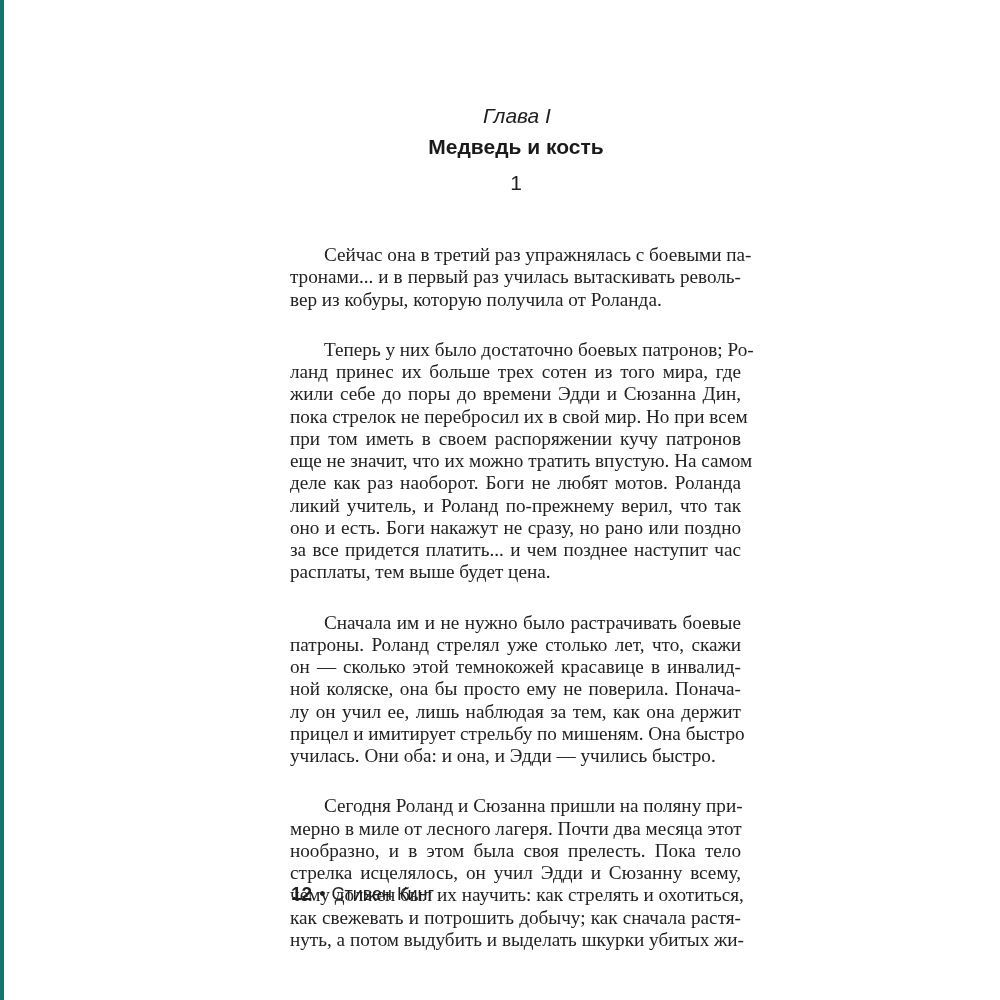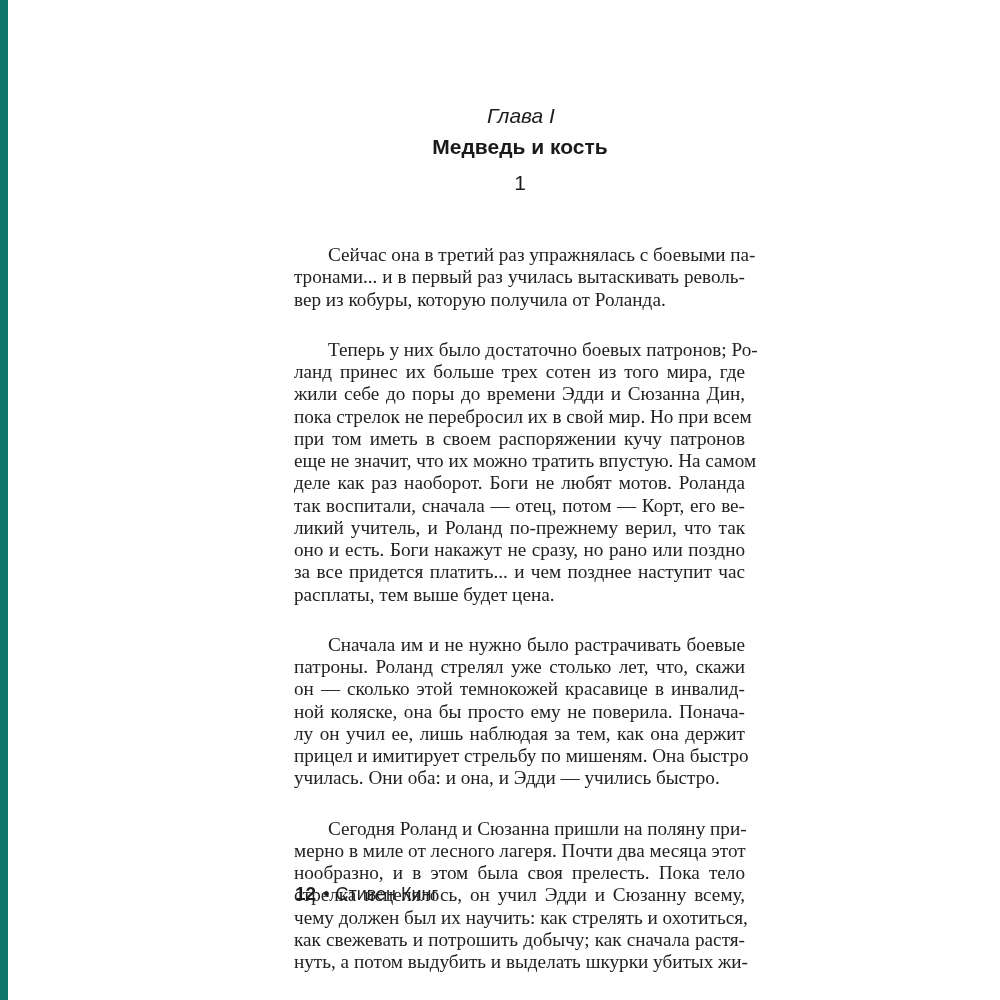--- a/index.html
+++ b/index.html
@@ -11,21 +11,21 @@
       width: 1000px;
       height: 1000px;
       position: relative;
       overflow: hidden;
     }
     .page {
       position: absolute;
       left: 0; top: 0;
       width: 1000px; height: 1000px;
       background: #ffffff;
-      border-left: 8px solid #0f766e;
+      border-left: 4px solid #0f766e;
       box-sizing: border-box;
     }
     .chapter-label {
       position: absolute;
       left: 0; width: 1000px;
       top: 102px;
       text-align: center;
       font-family: "Liberation Sans", sans-serif;
       font-style: italic;
       font-size: 21px;
@@ -113,21 +113,20 @@
     <span class="line indent">Сейчас она в третий раз упражнялась с боевыми па-</span>
     <span class="line">тронами... и в первый раз училась вытаскивать револь-</span>
     <span class="line last">вер из кобуры, которую получила от Роланда.</span>
     <span class="line indent">Теперь у них было достаточно боевых патронов; Ро-</span>
     <span class="line">ланд принес их больше трех сотен из того мира, где</span>
     <span class="line">жили себе до поры до времени Эдди и Сюзанна Дин,</span>
     <span class="line">пока стрелок не перебросил их в свой мир. Но при всем</span>
     <span class="line">при том иметь в своем распоряжении кучу патронов</span>
     <span class="line">еще не значит, что их можно тратить впустую. На самом</span>
     <span class="line">деле как раз наоборот. Боги не любят мотов. Роланда</span>
-    <span class="line">так воспитали, сначала — отец, потом — Корт, его ве-</span>
     <span class="line">ликий учитель, и Роланд по-прежнему верил, что так</span>
     <span class="line">оно и есть. Боги накажут не сразу, но рано или поздно</span>
     <span class="line">за все придется платить... и чем позднее наступит час</span>
     <span class="line last">расплаты, тем выше будет цена.</span>
     <span class="line indent">Сначала им и не нужно было растрачивать боевые</span>
     <span class="line">патроны. Роланд стрелял уже столько лет, что, скажи</span>
     <span class="line">он — сколько этой темнокожей красавице в инвалид-</span>
     <span class="line">ной коляске, она бы просто ему не поверила. Понача-</span>
     <span class="line">лу он учил ее, лишь наблюдая за тем, как она держит</span>
     <span class="line">прицел и имитирует стрельбу по мишеням. Она быстро</span>

